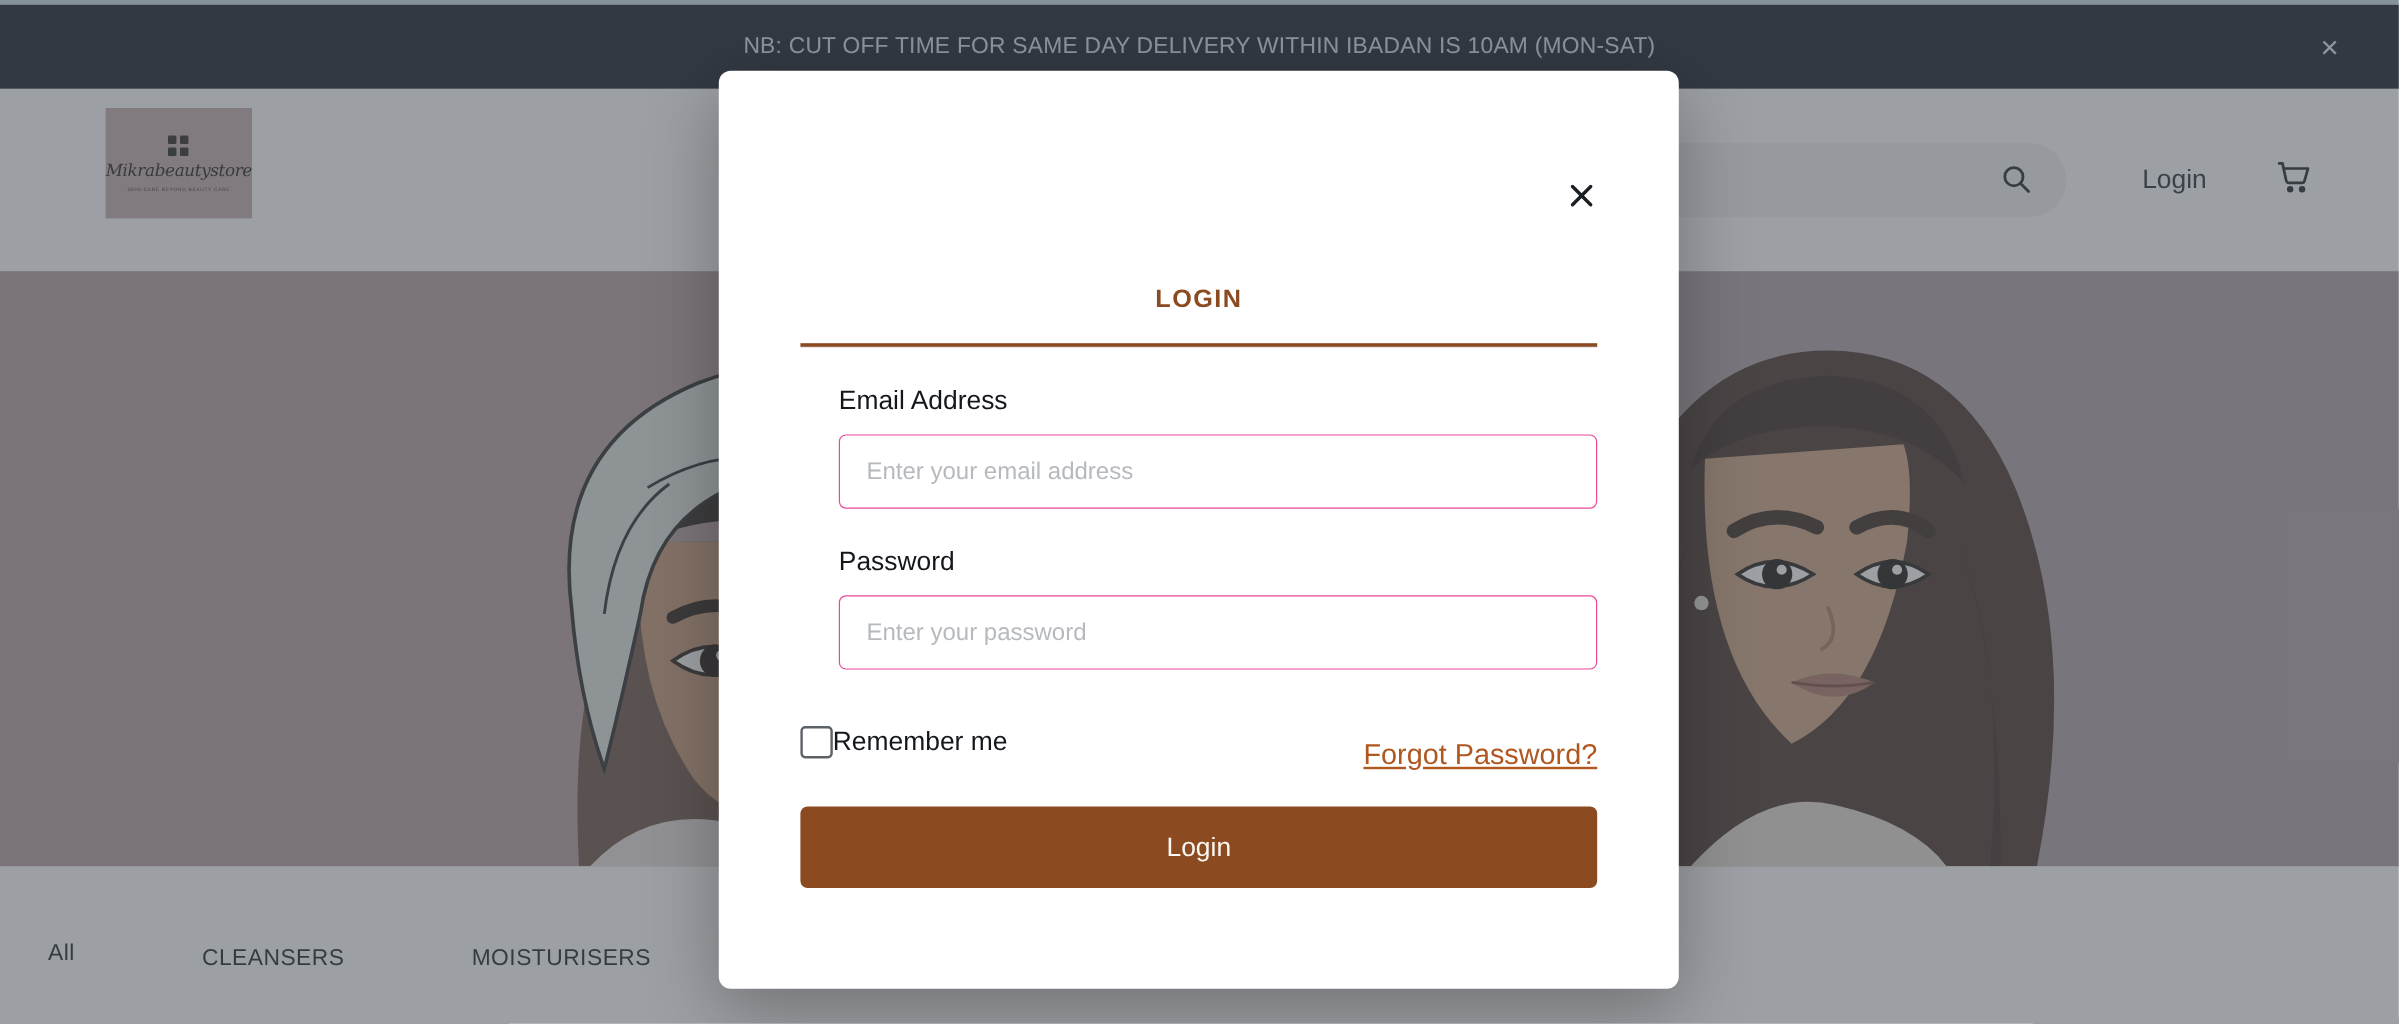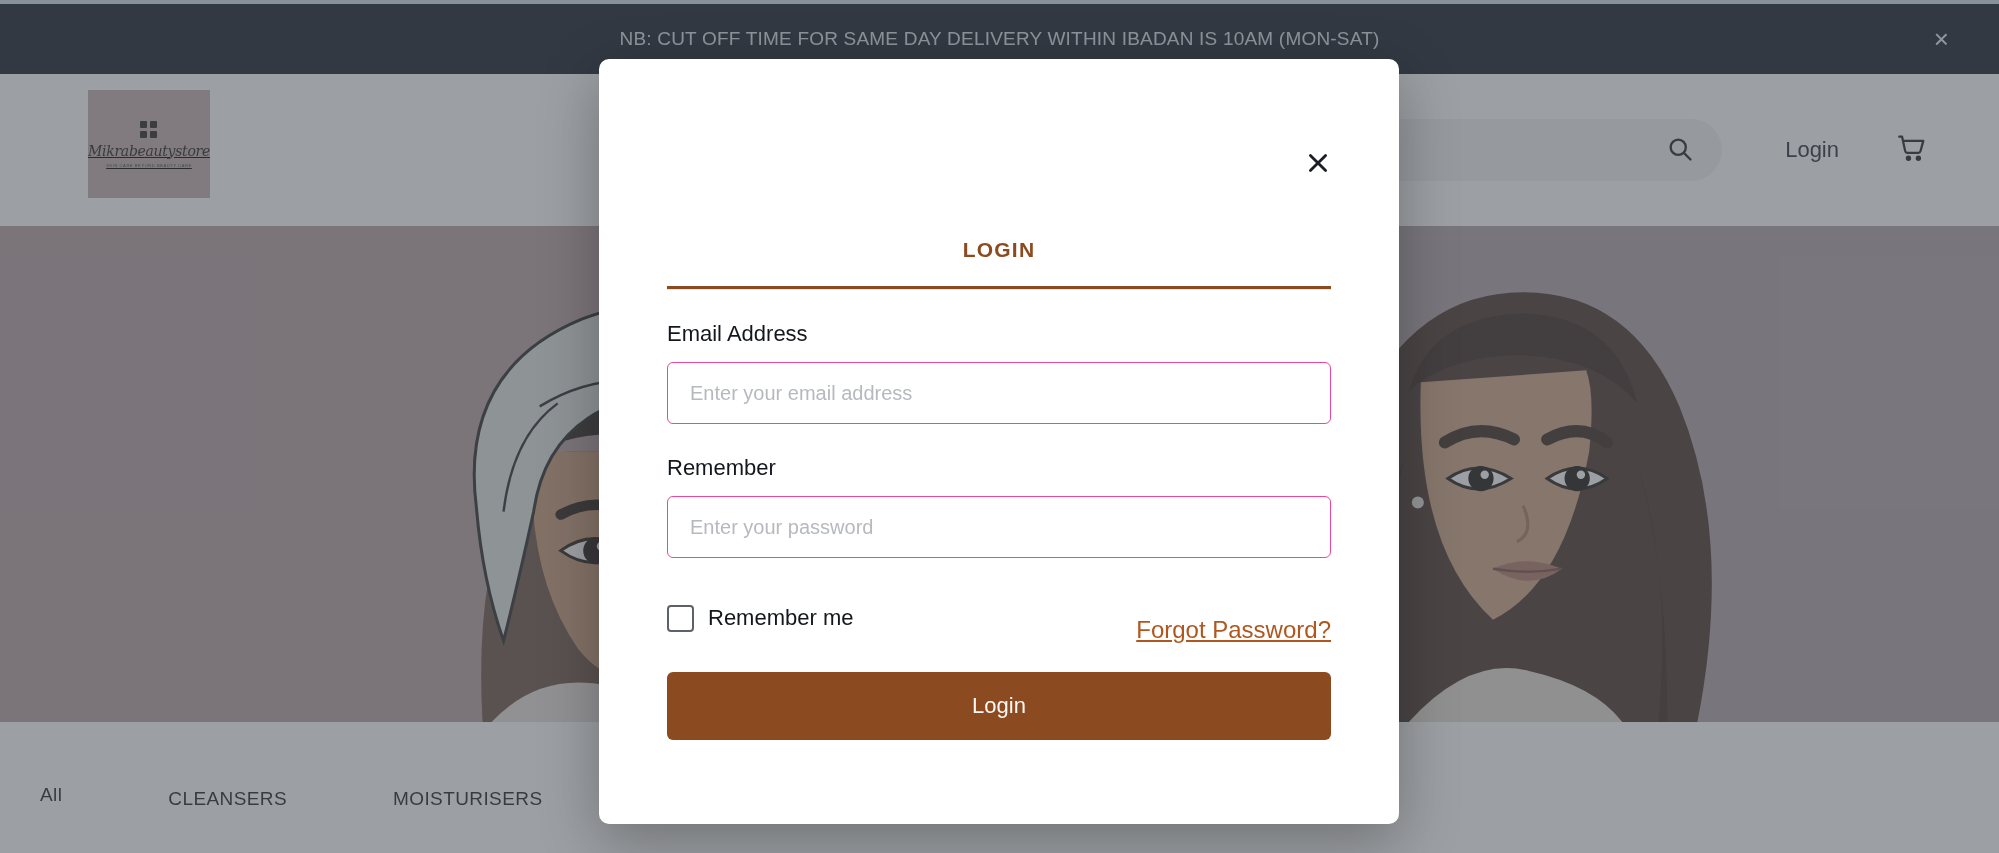--- a/index.html
+++ b/index.html
@@ -73,28 +73,27 @@
     height: 152px;
     background: #ffffff;
     display: flex;
     align-items: center;
   }
   .logo {
     position: absolute;
     left: 88px;
     top: 16px;
     width: 122px;
-    height: 108px;
+    height: 92px;
     background: #c3aeae;
     display: flex;
     flex-direction: column;
     align-items: center;
     justify-content: center;
     gap: 4px;
-    text-decoration: underline;
   }
   .logo-mark {
     width: 18px; height: 18px;
     display: grid;
     grid-template-columns: 7px 7px;
     grid-template-rows: 7px 7px;
     gap: 3px;
   }
   .logo-mark i {
     display: block;
@@ -262,21 +261,21 @@
     padding: 0 0 24px 0;
     width: 100%;
     text-align: center;
     border-bottom: 3px solid #8b4a20;
     cursor: pointer;
     background: none;
     border-left: none; border-right: none; border-top: none;
     font-family: "Liberation Sans", sans-serif;
   }
 
-  .field { margin-top: 31px; }
+  .field { margin-top: 31px; margin-left: 32px; }
   .field-label {
     display: block;
     font-size: 22px;
     color: #14181d;
     margin-bottom: 15px;
   }
   .field-input {
     width: 100%;
     height: 62px;
     border: 1px solid #ec4899;
@@ -292,21 +291,20 @@
 
   .row-meta {
     margin-top: 34px;
     display: flex;
     align-items: center;
     justify-content: space-between;
   }
   .remember {
     display: flex;
     align-items: center;
-    gap: 14px;
     cursor: pointer;
   }
   .cbox {
     width: 27px; height: 27px;
     border: 2px solid #5d6168;
     border-radius: 4px;
     background: #fff;
     appearance: none;
     -webkit-appearance: none;
     cursor: pointer;
@@ -476,21 +474,21 @@
     <div class="tabs">
       <button class="tab">LOGIN</button>
     </div>
 
     <div class="field">
       <label class="field-label">Email Address</label>
       <input class="field-input" type="email" placeholder="Enter your email address" style="">
     </div>
 
     <div class="field">
-      <label class="field-label">Remember</label>
+      <label class="field-label">Password</label>
       <input class="field-input" type="password" placeholder="Enter your password" style="">
     </div>
 
     <div class="row-meta">
       <label class="remember">
         <input class="cbox" type="checkbox" style="">
         <span class="remember-label">Remember me</span>
       </label>
       <a class="forgot">Forgot Password?</a>
     </div>

